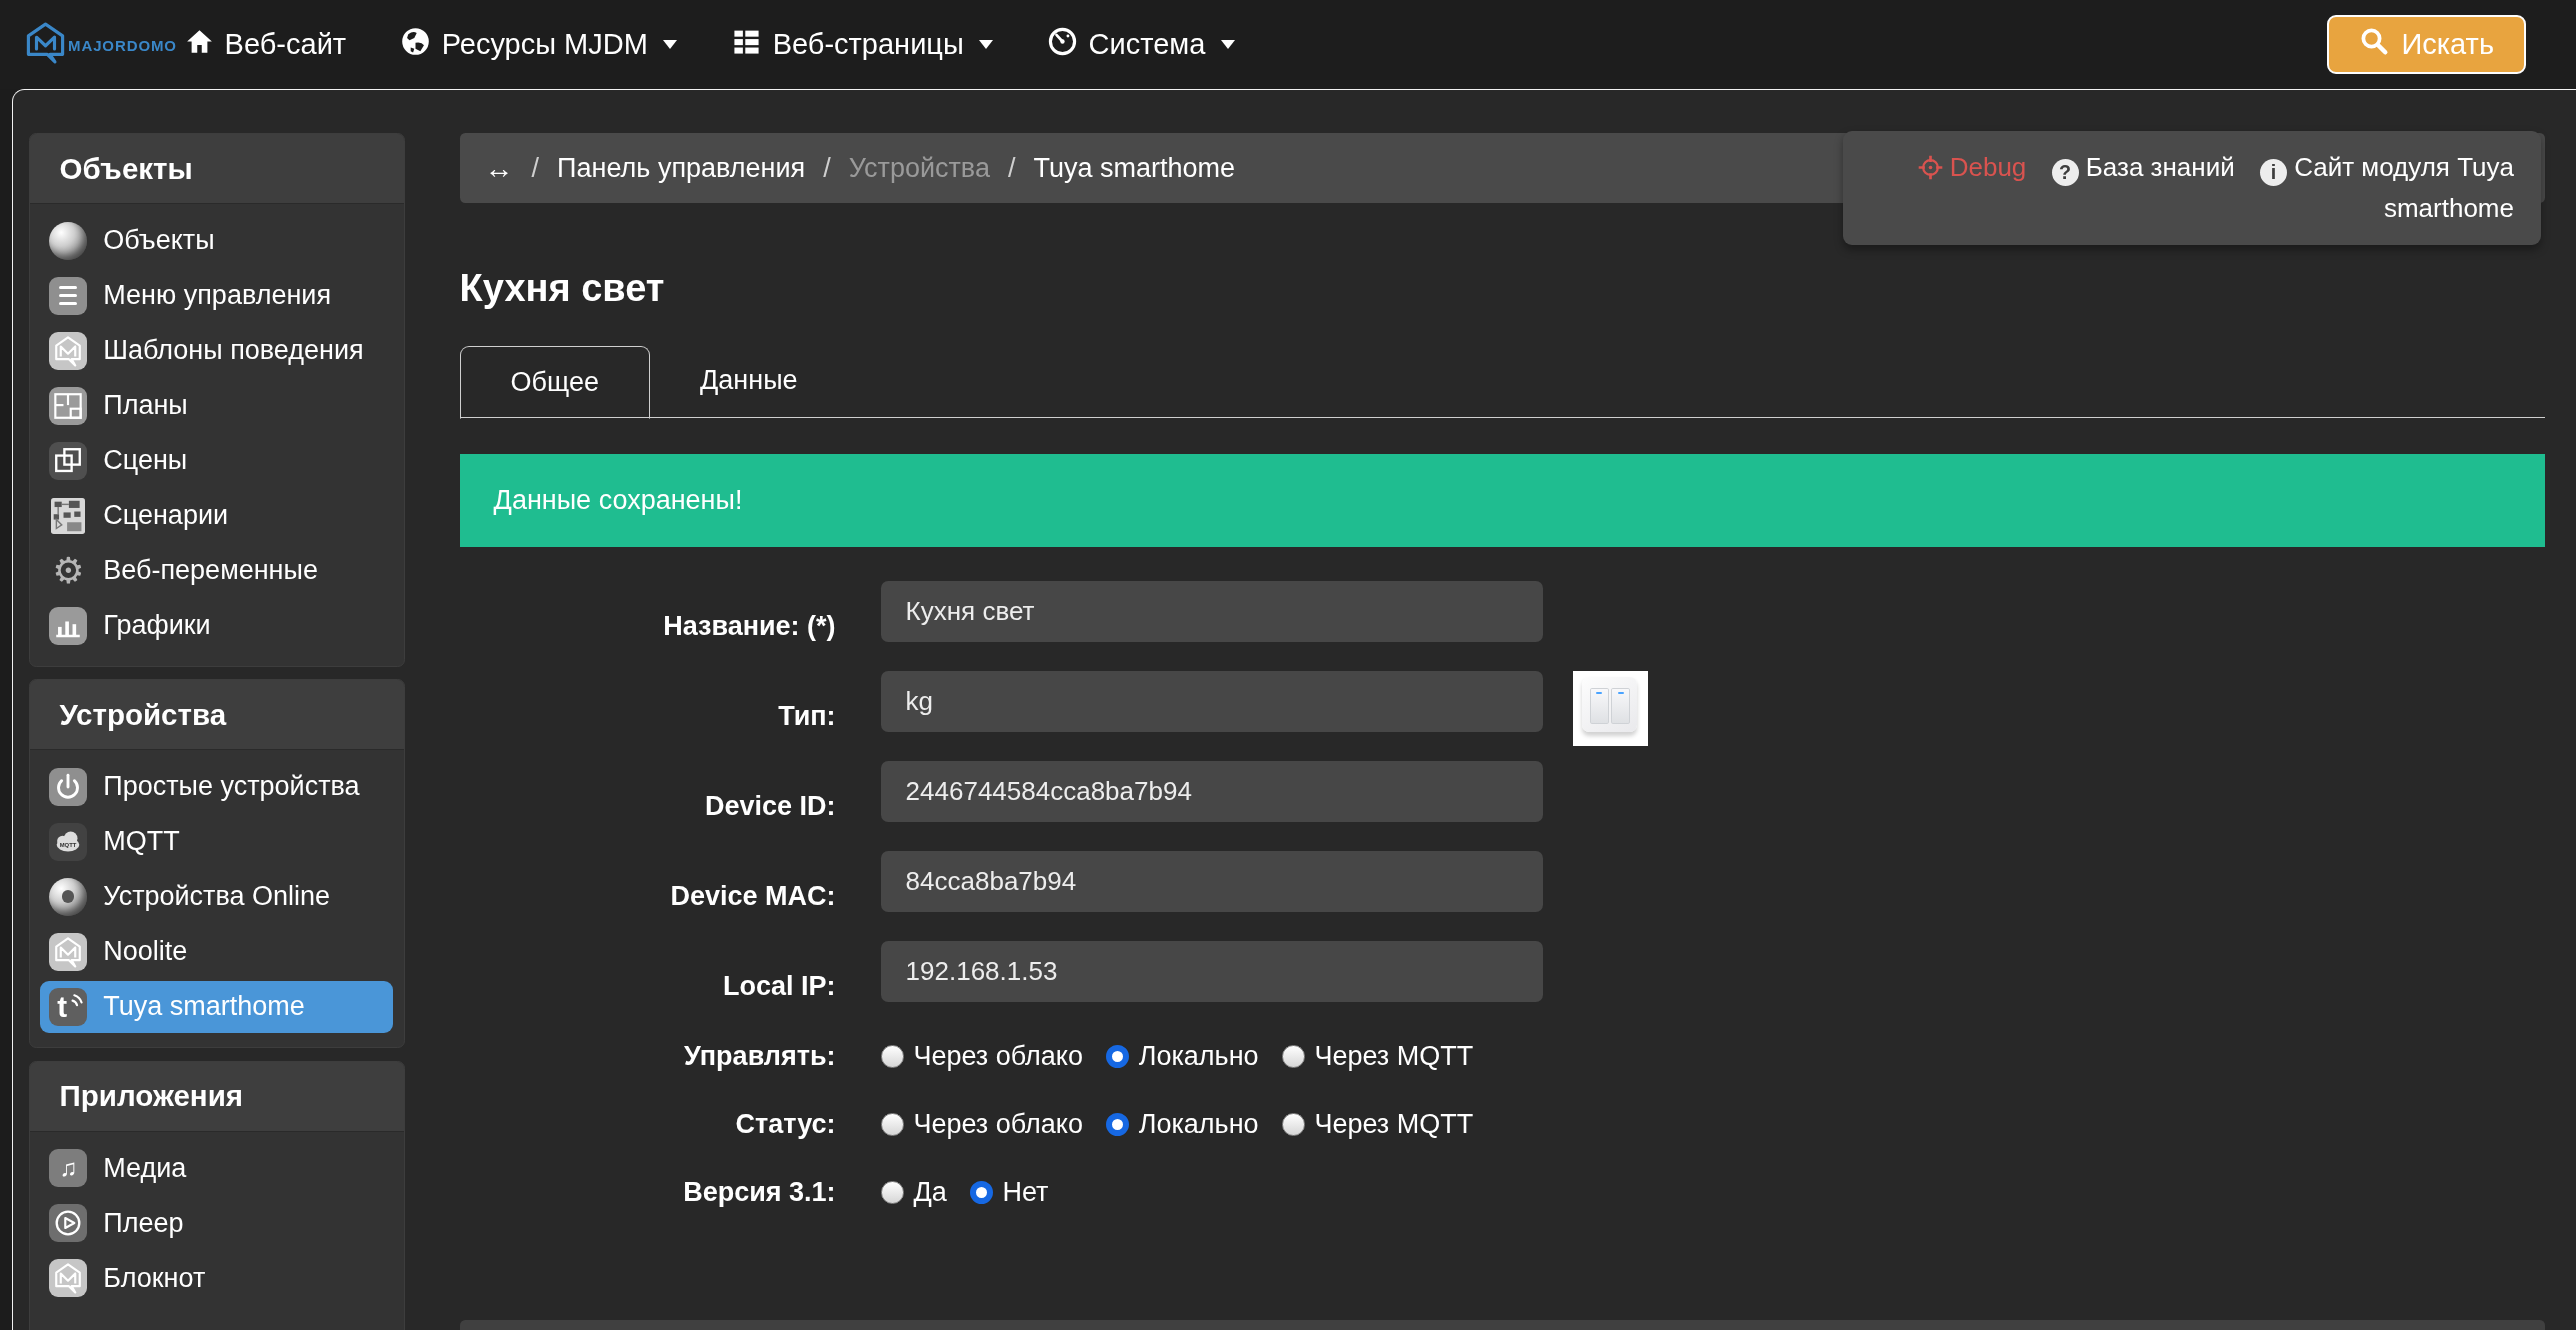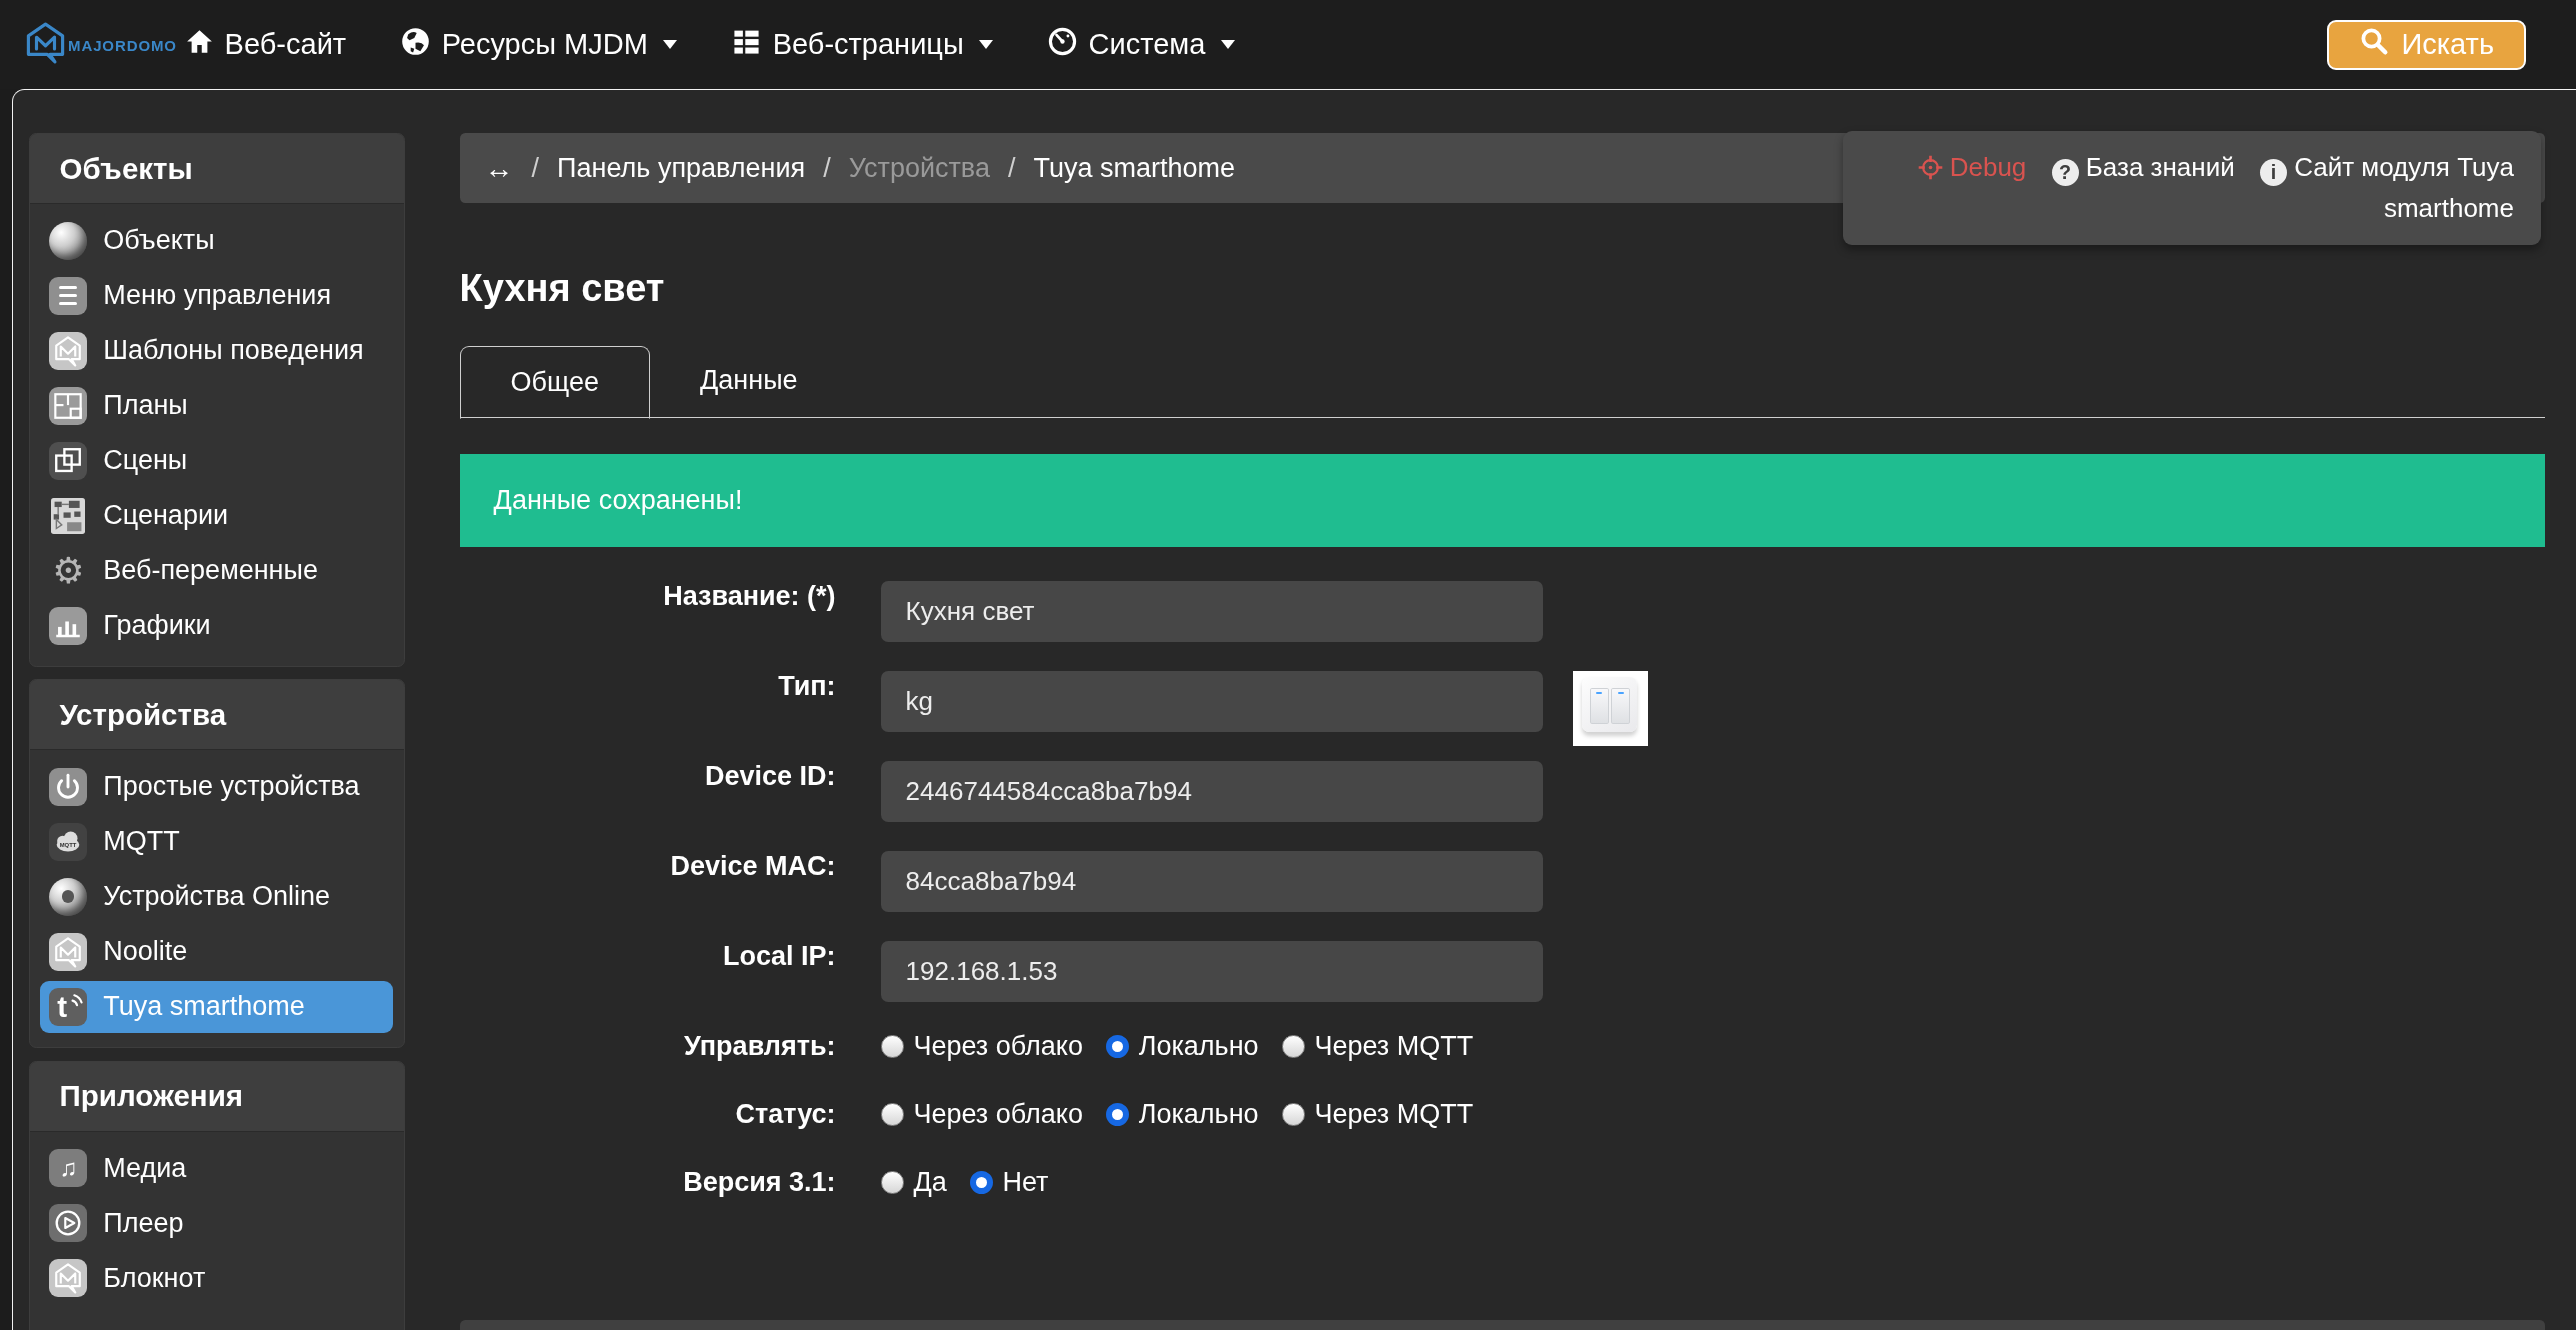--- a/index.html
+++ b/index.html
@@ -8,21 +8,21 @@
 
   
   .navbar{position:absolute;top:0;left:0;right:0;height:89px;background:#1d1d1d;
     display:flex;align-items:center;padding-left:23px;z-index:5;}
   .logo{display:flex;flex-direction:row;align-items:center;width:116px;cursor:pointer;}
   .logo-text{color:#3a87c8;font-weight:bold;font-size:15px;letter-spacing:0.9px;margin-top:1.8px;}
   .nav-menu{display:flex;align-items:center;gap:55px;margin-left:47px;}
   .nav-item{display:flex;align-items:center;gap:11.6px;color:#fff;font-size:29px;cursor:pointer;}
   .caret{width:0;height:0;border-left:7.2px solid transparent;border-right:7.2px solid transparent;
     border-top:9px solid #fff;margin-left:3.6px;}
-  .search-btn{margin-left:auto;margin-right:50px;height:50px;padding:0 30px;
+  .search-btn{margin-left:auto;margin-right:50px;height:59px;padding:0 30px;
     background:#e8a43f;border:2.7px solid #fdfdfd;border-radius:9px;display:flex;
     align-items:center;gap:12.5px;color:#fff;font-size:29px;cursor:pointer;}
 
   
   .page{position:absolute;top:89px;left:11.6px;right:0;bottom:0;background:#282828;
     border-top:1.8px solid #f2f2f2;border-left:1.8px solid #f2f2f2;
     border-top-left-radius:12.5px;overflow:hidden;}
 
   
   .sidebar{position:absolute;left:16px;top:43px;width:376px;}
@@ -82,21 +82,21 @@
   .tabs{margin-top:27px;border-bottom:1.8px solid #cfcfcf;display:flex;align-items:flex-end;}
   .tab{height:73px;padding:0 50px;display:flex;align-items:center;color:#fff;
     font-size:27px;cursor:pointer;}
   .tab.active{border:1.8px solid #cfcfcf;border-bottom:1.8px solid #282828;
     border-radius:9px 9px 0 0;margin-bottom:-1.8px;}
 
   .alert-ok{margin-top:36px;height:93px;background:#1fbd90;border-radius:0;
     display:flex;align-items:center;padding-left:34px;color:#fff;font-size:27px;}
 
   .form{margin-top:34px;}
-  .frow{display:flex;align-items:flex-start;margin-bottom:29px;position:relative;}
+  .frow{display:flex;align-items:flex-end;margin-bottom:29px;position:relative;}
   .flabel{width:376px;text-align:right;color:#fff;font-size:27px;font-weight:bold;
     margin-right:45px;flex:0 0 376px;}
   .ftext{width:662px;height:61px;background:#474747;border:none;border-radius:7.2px;
     color:#ededed;font-size:26px;padding:0 25px;outline:none;
     font-family:"Liberation Sans","DejaVu Sans",sans-serif;}
   .radio-row{height:41px;margin-bottom:27px;}
   .opts{display:flex;align-items:center;gap:23px;}
   .opt{display:flex;align-items:center;gap:9.8px;color:#fff;font-size:27px;cursor:pointer;}
   .rdo{width:23px;height:23px;border-radius:50%;background:linear-gradient(#ffffff,#d6d6d6);
     border:0.9px solid #8a8a8a;flex:0 0 23px;}

